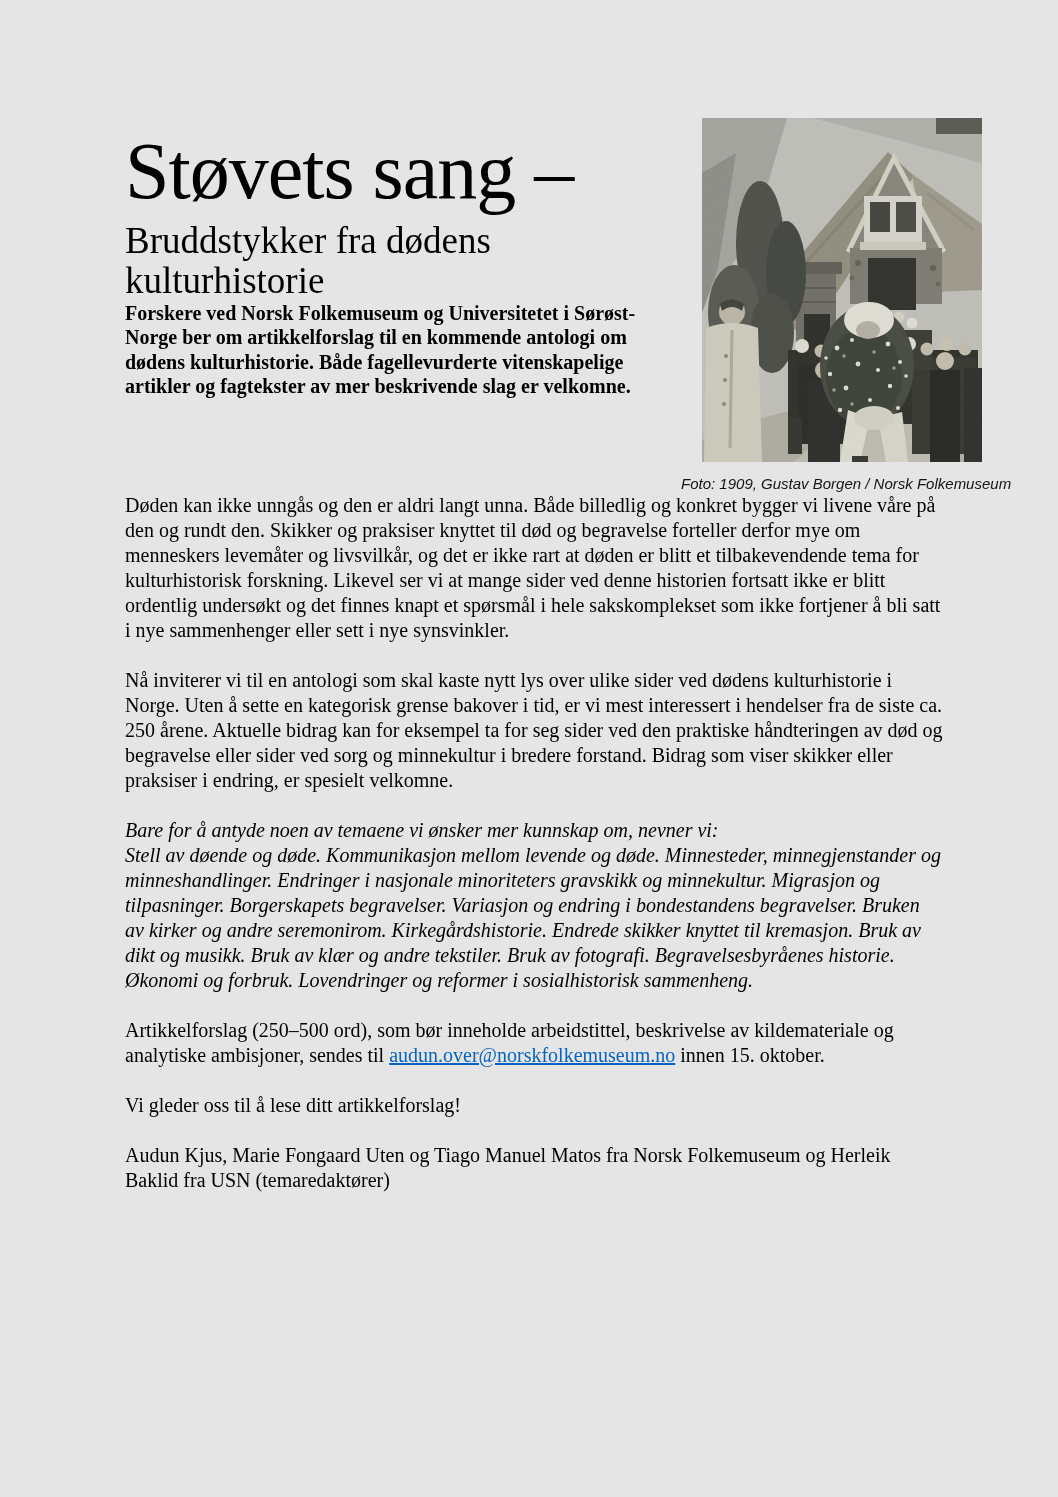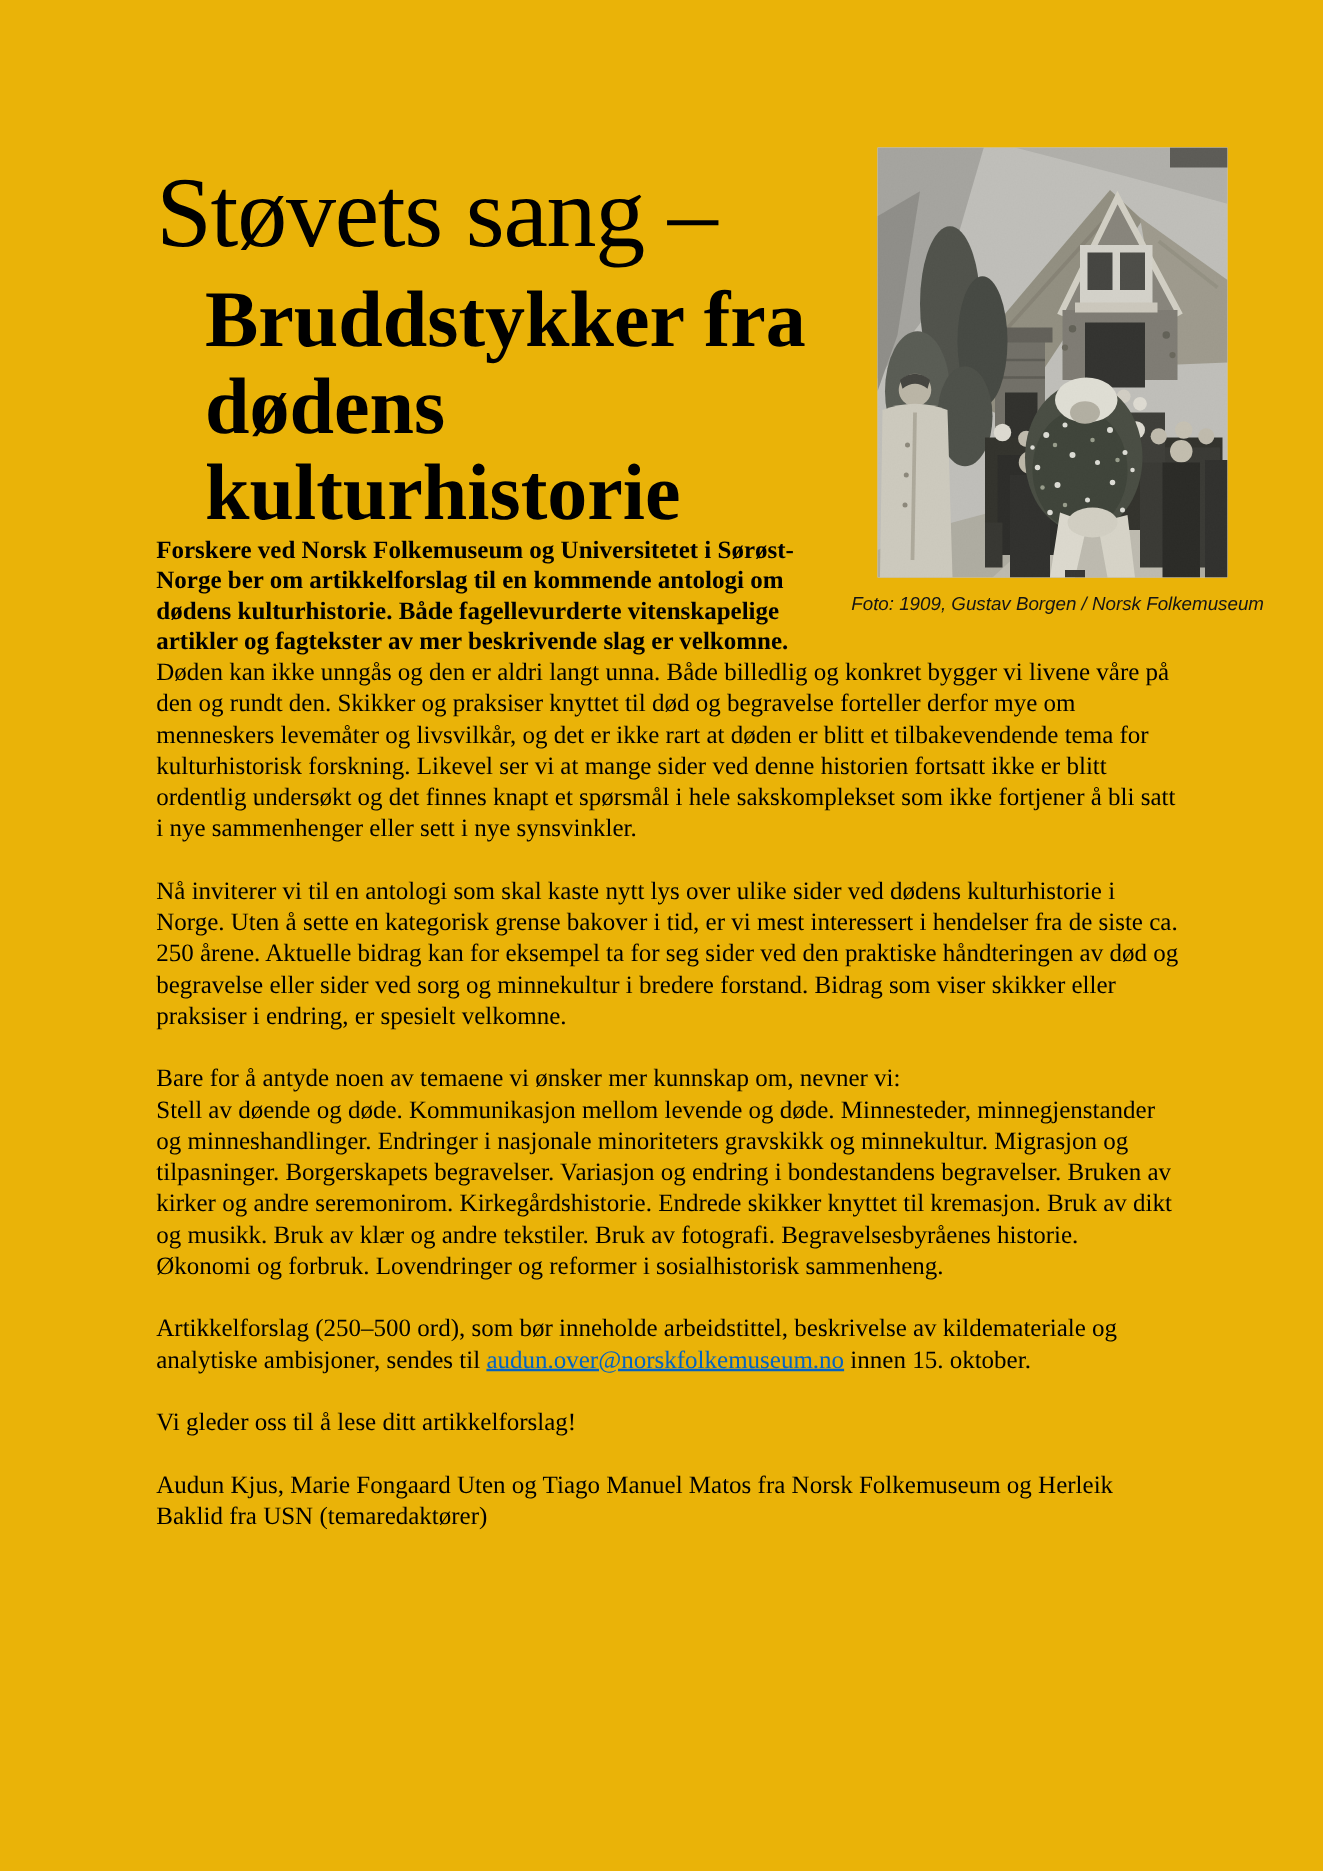--- a/index.html
+++ b/index.html
@@ -1,37 +1,37 @@
 <!DOCTYPE html>
 <html><head>
 <meta charset="utf-8">
 <style>
   html,body { margin:0; padding:0; background:#ffffff; }
   .page {
     position:relative; width:1058px; height:1497px; overflow:hidden;
-    background:#eab308; color:#000000; box-sizing:border-box;
+    background:#e5e5e5; color:#000000; box-sizing:border-box;
     padding:118px 118px 0 125px;
     font-family:"Liberation Serif", serif;
   }
   .header { display:flex; align-items:flex-start; }
   .left-col { width:556px; margin-top:13px; }
   .doc-title { font-size:80px; line-height:1.02; font-weight:400; letter-spacing:-1px; white-space:nowrap; }
-  .doc-subtitle { font-size:64px; line-height:1.08; font-weight:700; margin-top:8px; width:556px;margin-left:39px; }
+  .doc-subtitle { font-size:37px; line-height:1.08; font-weight:400; margin-top:8px; width:556px; }
   .intro { font-weight:bold; font-size:20px; line-height:24.5px; width:542px; }
   .photo-col { margin-left:auto; width:322px; }
   .photo-frame { width:280px; height:344px; margin:0 auto; display:block; background:#cccccc; }
   .photo-caption {
     font-family:"Liberation Sans", sans-serif; font-style:italic;
     font-size:15px; line-height:18px; margin-top:13px; text-align:right;
     white-space:nowrap; color:#141414;
   }
   .body-text { width:818px; font-size:20px; line-height:25px; }
   .body-text p { margin:0 0 25px 0; }
   .body-text p.gap-extra { margin-top:25px; }
-  .block-line { display:block; }
+  .block-line { display:block;font-style:italic; }
   a.email-link { color:#0563C1; text-decoration:underline; cursor:pointer; }
 </style>
 </head>
 <body>
 
 <div class="page">
 
   <div class="header">
     <div class="left-col">
       <div class="doc-title">Støvets sang –</div>

